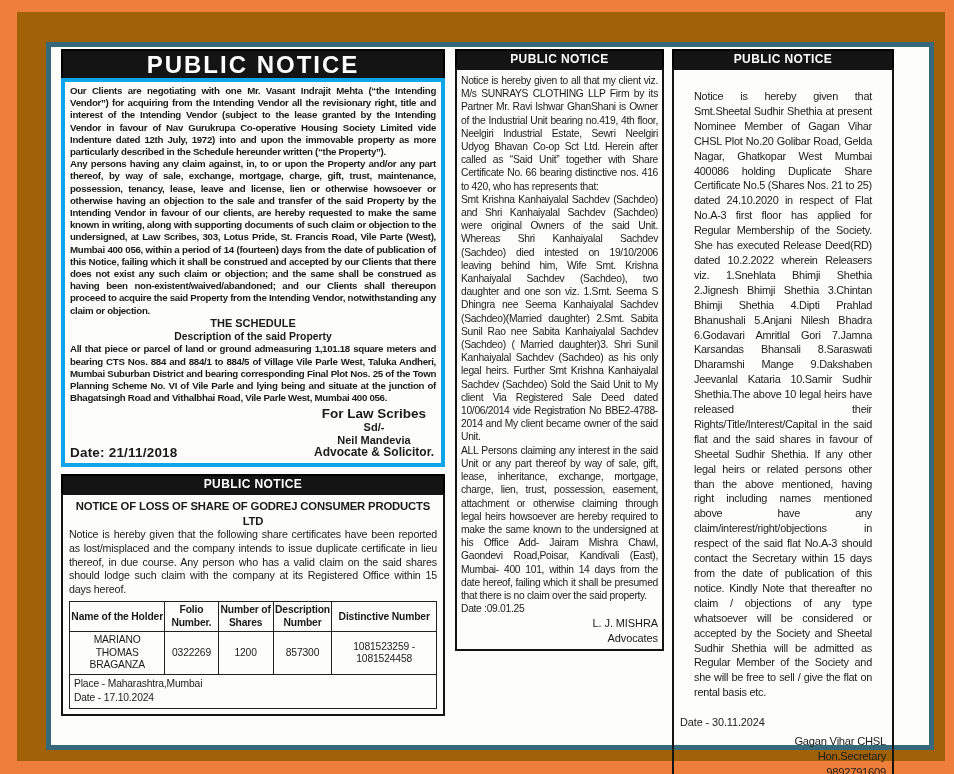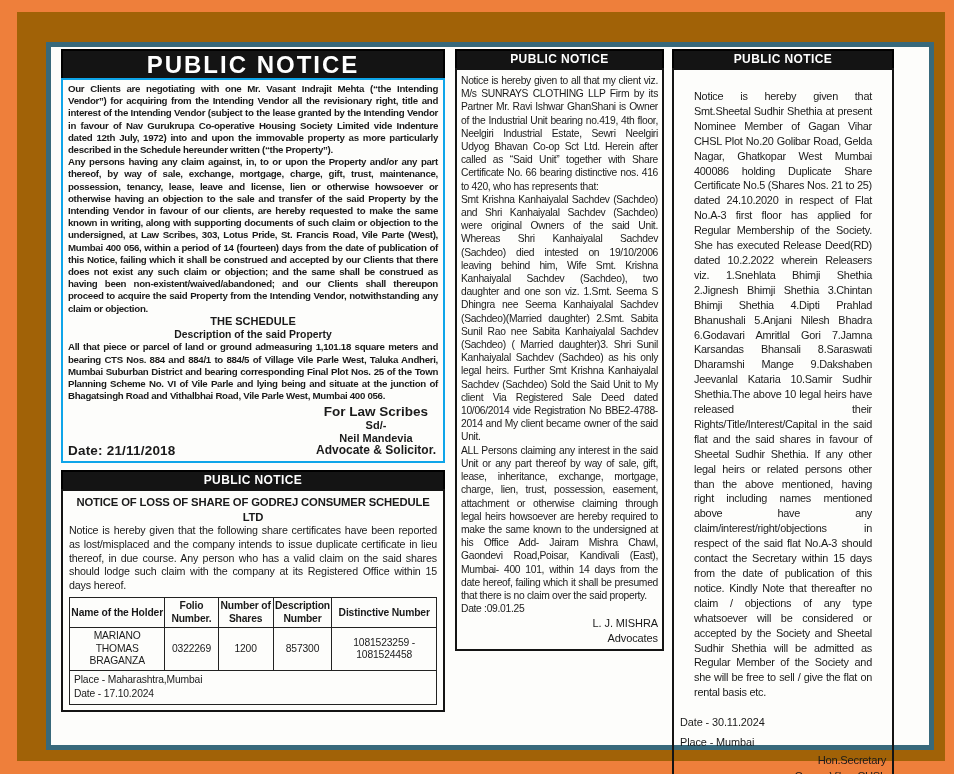--- a/index.html
+++ b/index.html
@@ -8,21 +8,21 @@
         border-style:solid;border-color:#EE7F3B;border-width:12px 9px 13px 17px;}
   .teal-frame{position:absolute;left:29px;top:30px;width:878px;height:698px;border:5px solid #38697B;background:#fdfdfb;}
   .col{position:absolute;top:2px;}
   .col-left{left:10px;width:384px;}
   .col-mid{left:404px;width:209px;}
   .col-right{left:621px;width:222px;}
 
   
   .nl-header{background:#141414;border:2px solid #000;border-bottom:0;color:#fff;text-align:center;
              font-weight:bold;font-size:24px;line-height:27px;height:27px;letter-spacing:2px;}
-  .nl-body{border:2px solid #0ea5e9;padding:3px 5px 4px;font-weight:bold;font-size:9.7px;line-height:12.2px;
+  .nl-body{border:4px solid #0ea5e9;padding:3px 5px 4px;font-weight:bold;font-size:9.7px;line-height:12.2px;
            text-align:justify;letter-spacing:-0.3px;}
   .nl-body p{margin:0;}
   .center-bold-lg{text-align:center;font-size:11px;line-height:13.5px;letter-spacing:0;}
   .center-bold{text-align:center;font-size:10.4px;line-height:13px;letter-spacing:0;}
   .sig-row{display:flex;justify-content:space-between;align-items:flex-end;margin-top:3px;}
   .date-big{font-size:13.5px;letter-spacing:0.2px;}
   .sig-block{text-align:center;margin-right:2px;letter-spacing:0;}
   .sig-for{font-size:13.5px;line-height:14px;}
   .sig-line{font-size:11px;line-height:12.5px;}
   .sig-title{font-size:12px;line-height:13px;}
@@ -81,21 +81,21 @@
               <div class="sig-line">Neil Mandevia</div>
               <div class="sig-title">Advocate &amp; Solicitor.</div>
             </div>
           </div>
         </div>
       </section>
 
       <section class="notice-g">
         <div class="sm-header">PUBLIC NOTICE</div>
         <div class="ng-body">
-          <div class="ng-title">NOTICE OF LOSS OF SHARE OF GODREJ CONSUMER SCHEDULE LTD</div>
+          <div class="ng-title">NOTICE OF LOSS OF SHARE OF GODREJ CONSUMER PRODUCTS LTD</div>
           <p class="ng-text">Notice is hereby given that the following share certificates have been reported as lost/misplaced and the company intends to issue duplicate certificate in lieu thereof, in due course. Any person who has a valid claim on the said shares should lodge such claim with the company at its Registered Office within 15 days hereof.</p>
           <table class="g-table">
             <colgroup>
               <col style="width:26%">
                 <col style="width:14.5%">
                 <col style="width:15%">
                 <col style="width:16%">
                 <col style="width:28.5%">
             </colgroup>
             <thead>
@@ -144,24 +144,23 @@
         </div>
       </section>
     </div>
 
     <div class="col col-right">
       <section>
         <div class="sm-header">PUBLIC NOTICE</div>
         <div class="nr-body">
           <p>Notice is hereby given that Smt.Sheetal Sudhir Shethia at present Nominee Member of Gagan Vihar CHSL Plot No.20 Golibar Road, Gelda Nagar, Ghatkopar West Mumbai 400086 holding Duplicate Share Certificate No.5 (Shares Nos. 21 to 25) dated 24.10.2020 in respect of Flat No.A-3 first floor has applied for Regular Membership of the Society. She has executed Release Deed(RD) dated 10.2.2022 wherein Releasers viz. 1.Snehlata Bhimji Shethia 2.Jignesh Bhimji Shethia 3.Chintan Bhimji Shethia 4.Dipti Prahlad Bhanushali 5.Anjani Nilesh Bhadra 6.Godavari Amritlal Gori 7.Jamna Karsandas Bhansali 8.Saraswati Dharamshi Mange 9.Dakshaben Jeevanlal Kataria 10.Samir Sudhir Shethia.The above 10 legal heirs have released their Rights/Title/Interest/Capital in the said flat and the said shares in favour of Sheetal Sudhir Shethia. If any other legal heirs or related persons other than the above mentioned, having right including names mentioned above have any claim/interest/right/objections in respect of the said flat No.A-3 should contact the Secretary within 15 days from the date of publication of this notice. Kindly Note that thereafter no claim / objections of any type whatsoever will be considered or accepted by the Society and Sheetal Sudhir Shethia will be admitted as Regular Member of the Society and she will be free to sell / give the flat on rental basis etc.</p>
           <div class="r-meta">Date - 30.11.2024</div>
-          <div class="r-meta">Place - Mumbai</div>
           <div class="r-sig">
+            <div>Gagan Vihar CHSL</div>
             <div>Hon.Secretary</div>
-            <div>Gagan Vihar CHSL</div>
             <div>9892791609</div>
           </div>
         </div>
       </section>
     </div>
 
   </div>
 </div>
 
 </body></html>

